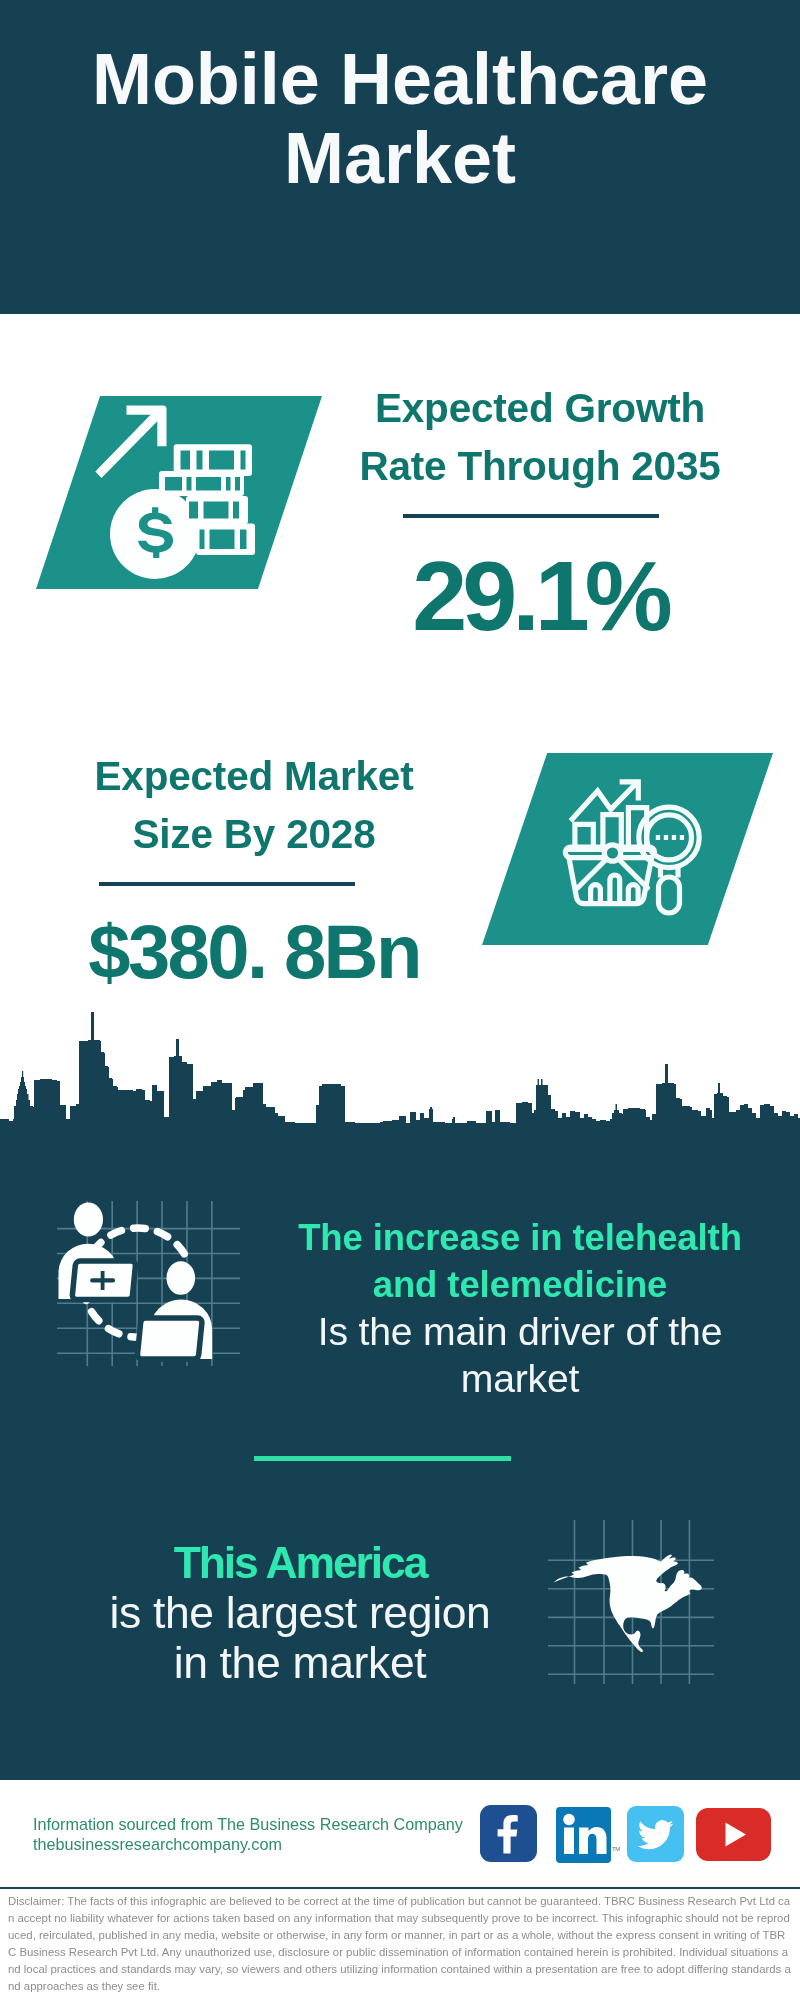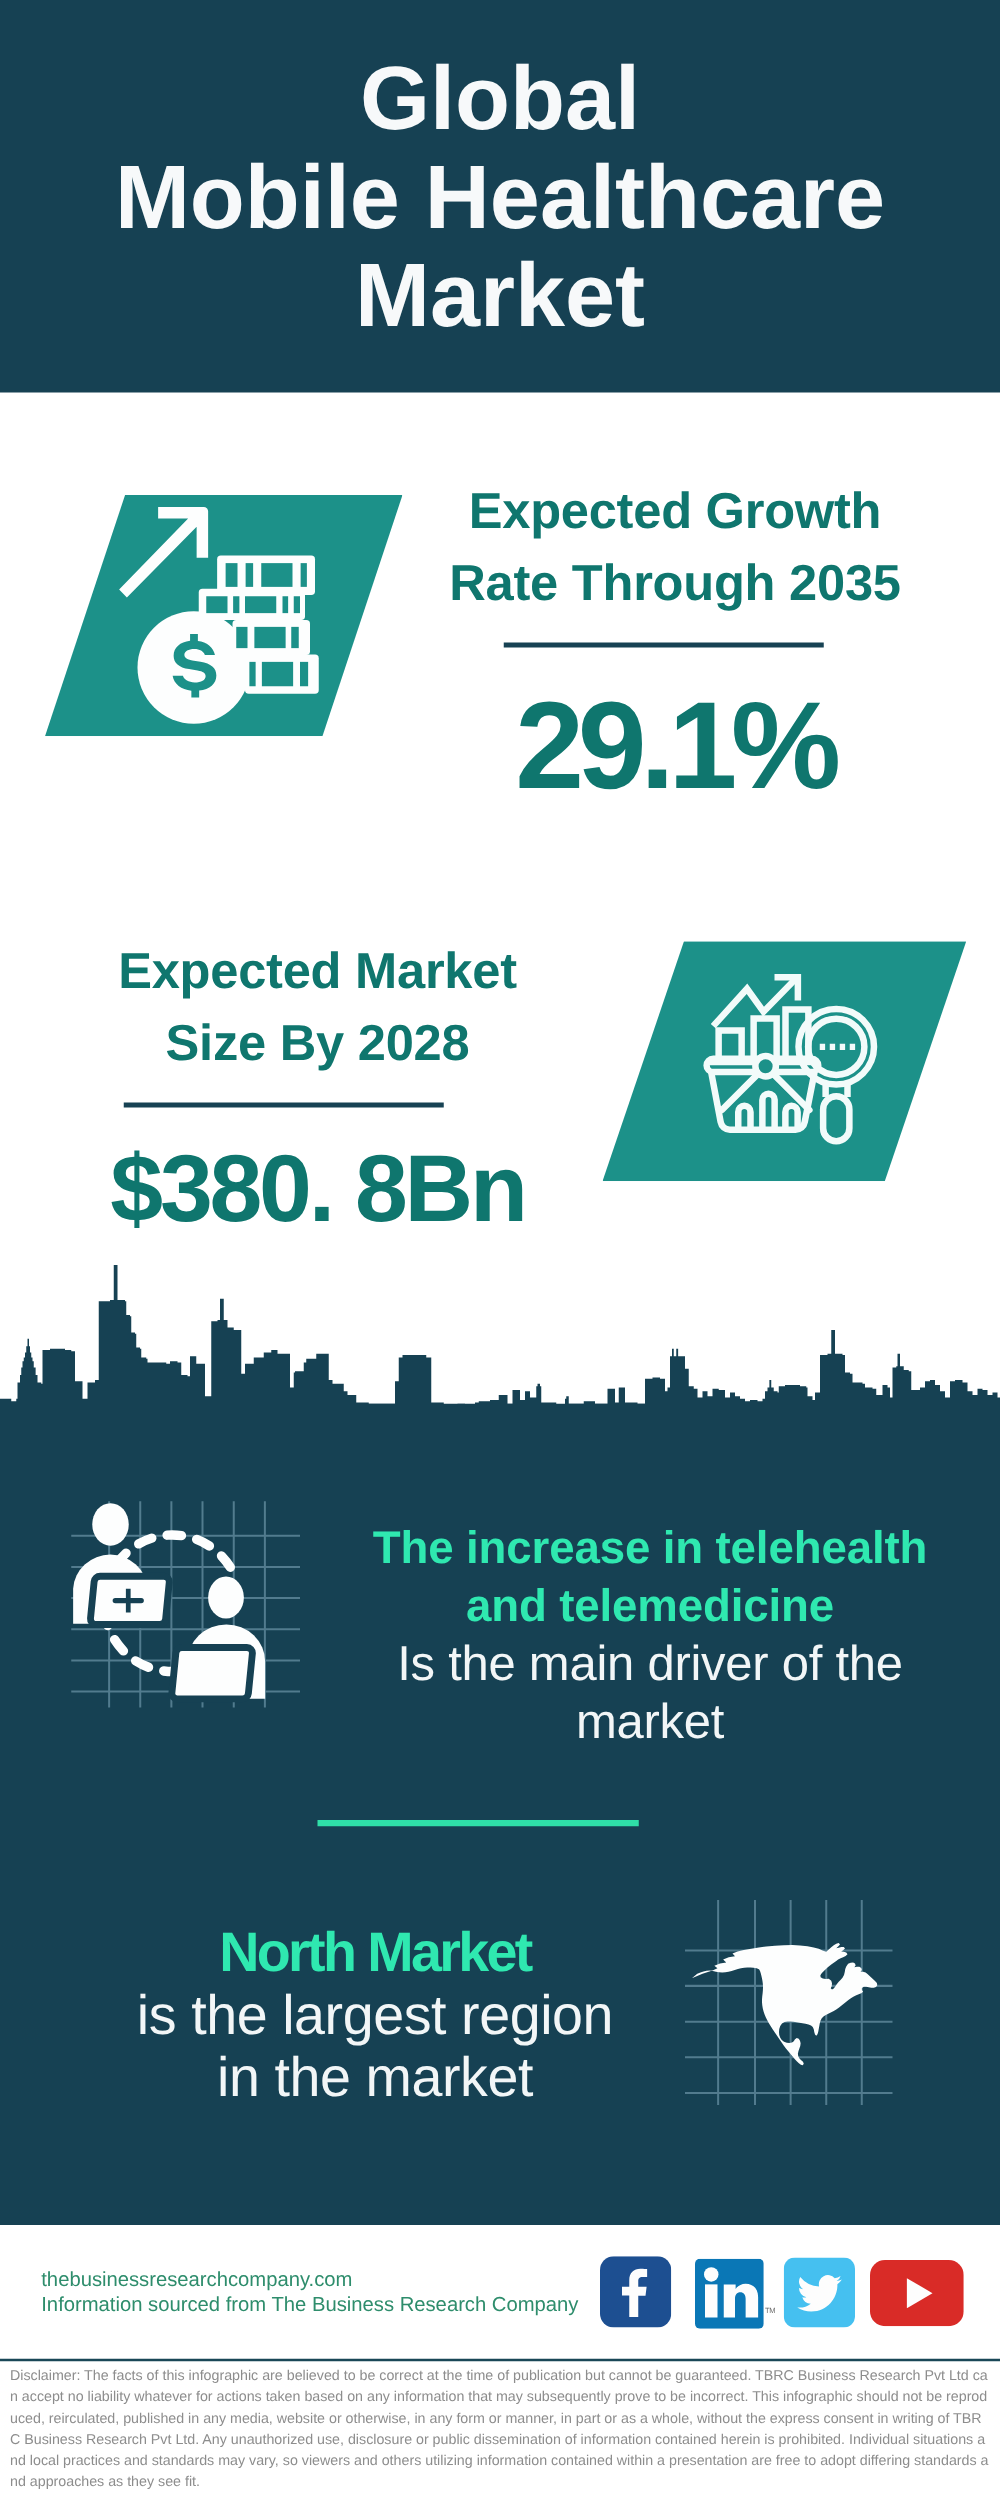--- a/index.html
+++ b/index.html
@@ -45,21 +45,20 @@
   .disc { position:absolute; color:#8d8d8d; font-size:11.4px; line-height:17px;
       text-align:left; word-break:break-all; }
 </style>
 </head>
 <body>
 
 <div class="page">
 
   <div class="hdr">
     <div class="hdr-title">
-      <div>Global</div>
       <div>Mobile Healthcare</div>
       <div>Market</div>
     </div>
   </div>
 
   <div class="plg" style="left:36px; top:396px; width:286px; height:193px;">
     <svg viewBox="90 396 175 195" width="175" height="195" style="left:54px; top:0px;">
       <g fill="#fdfefe">
 
         <path d="M126.5 405.5 H163 a3.5 3.5 0 0 1 3.5 3.5 v37.2 h-9.2 V421.3 L101.5 478 l-6.2 -6.4 L150.5 414.7 H126.5 Z"></path>
@@ -186,36 +185,36 @@
       <path stroke="#164153" stroke-width="5.5" d="M145.5 1318 h52 a4.4 4.4 0 0 1 4.4 4.8 l-3.2 32 a4.8 4.8 0 0 1 -4.8 4.3 h-52 a4.4 4.4 0 0 1 -4.4 -4.8 l3.2 -32 a4.8 4.8 0 0 1 4.8 -4.3 Z"></path>
     </g>
     <g fill="#164153">
       <path d="M100.7 1271 h3.8 v7.3 h8.5 a2 2 0 0 1 0 4.2 h-8.5 v7.5 h-3.8 v-7.5 h-8.5 a2 2 0 0 1 0 -4.2 h8.5 Z"></path>
     </g>
   </svg>
 
   <div class="mint-rule" style="left:254px; top:1456px; width:257px;"></div>
 
   <div class="blk-txt na-txt" style="left:60px; top:1538px; width:480px;">
-    <b class="mint">North Market</b><br>
+    <b class="mint">This America</b><br>
     <span class="white">is the largest region</span><br>
     <span class="white">in the market</span>
   </div>
 
   <svg style="position:absolute; left:546px; top:1518px;" width="170" height="168" viewBox="546 1518 170 168">
     <g stroke="#5d8799" stroke-width="1.6" fill="none" opacity="0.85">
       <path d="M574.5 1520 V1684 M604 1520 V1684 M632.5 1520 V1684 M661 1520 V1684 M689.4 1520 V1684"></path>
       <path d="M548 1560.3 H714 M548 1588.7 H714 M548 1617.4 H714 M548 1645.8 H714 M548 1674.3 H714"></path>
     </g>
     <path fill="#fdfefe" d="M553.5 1582.5L562.0 1579.0L570.0 1576.3L574.0 1574.5L571.5 1572.5L576.0 1570.8L581.0 1570.0L578.5 1567.6L583.0 1565.8L588.0 1565.0L586.0 1562.8L590.0 1561.2L595.0 1560.0L601.0 1558.9L607.0 1558.0L613.0 1557.2L620.0 1556.5L627.0 1556.1L634.0 1556.0L640.0 1556.3L646.0 1557.0L651.0 1557.9L655.0 1559.0L658.0 1560.4L661.0 1561.4L663.0 1559.6L665.0 1557.8L667.0 1556.2L669.0 1555.0L671.0 1554.4L672.0 1555.6L670.5 1557.2L669.0 1558.6L671.0 1558.2L673.0 1557.6L675.0 1557.6L676.0 1558.8L674.5 1560.2L673.0 1561.2L675.0 1561.4L677.0 1562.0L678.0 1563.4L676.5 1564.8L674.5 1565.8L672.5 1566.6L670.5 1567.6L669.0 1568.8L665.0 1571.5L662.0 1574.0L659.5 1576.3L657.5 1578.3L656.3 1580.2L656.5 1581.8L658.2 1582.8L660.5 1583.2L663.0 1583.0L665.0 1584.5L665.6 1586.6L665.4 1588.8L664.6 1590.6L665.6 1591.6L667.0 1590.8L668.2 1589.2L669.4 1587.4L670.8 1585.6L672.4 1584.0L674.0 1582.2L675.2 1580.0L675.8 1577.6L676.2 1575.2L677.0 1573.2L678.5 1571.0L680.5 1570.2L682.5 1570.0L684.0 1570.8L684.5 1572.4L683.5 1573.8L685.5 1573.4L687.5 1573.4L689.0 1574.4L689.5 1576.0L688.5 1577.4L690.5 1577.4L692.5 1578.0L694.0 1579.2L695.5 1580.6L697.0 1582.0L698.5 1583.4L700.0 1584.8L701.5 1586.4L701.8 1588.2L700.8 1589.6L699.0 1590.2L697.0 1590.2L695.0 1589.8L693.0 1589.4L691.0 1589.4L689.5 1590.4L689.5 1592.0L690.5 1593.4L689.0 1594.6L687.0 1595.4L685.0 1596.2L683.0 1597.2L681.0 1598.4L679.0 1599.8L677.0 1601.4L675.0 1603.0L673.0 1604.6L671.0 1606.2L669.0 1607.6L667.0 1608.8L665.0 1609.8L663.0 1610.8L661.0 1611.8L659.0 1613.0L657.4 1614.6L656.4 1616.6L655.8 1618.8L655.4 1621.0L655.0 1623.2L654.6 1625.4L654.0 1627.4L653.0 1628.6L652.0 1627.6L651.4 1625.6L651.0 1623.4L650.2 1621.6L648.8 1620.4L646.8 1619.6L644.4 1619.0L642.0 1618.6L639.6 1618.2L637.2 1617.8L634.8 1617.4L632.4 1617.2L630.0 1617.2L627.6 1617.6L625.6 1618.8L624.2 1620.8L623.4 1623.2L623.2 1625.6L623.4 1628.0L624.2 1630.2L625.4 1632.0L627.2 1633.4L629.4 1634.2L631.6 1634.4L633.6 1634.0L635.0 1633.0L636.0 1631.4L637.4 1630.4L639.0 1631.0L640.0 1632.6L640.5 1634.6L640.2 1636.8L639.5 1638.8L638.8 1640.8L638.3 1643.0L638.6 1645.0L639.6 1646.8L641.0 1648.2L642.4 1649.4L643.0 1651.0L642.2 1652.2L640.7 1651.8L639.1 1650.6L637.6 1649.2L636.1 1647.6L634.6 1645.8L633.1 1644.0L631.6 1642.2L630.1 1640.4L628.6 1638.6L627.1 1636.6L625.6 1634.4L624.1 1632.2L622.6 1630.0L621.1 1627.8L619.6 1625.6L618.1 1623.4L616.6 1621.0L615.1 1618.6L613.8 1616.2L612.6 1613.8L611.6 1611.4L610.8 1609.0L610.2 1606.6L609.8 1604.2L609.6 1601.8L609.6 1599.4L609.8 1597.0L610.1 1594.6L610.3 1592.2L610.4 1589.8L610.3 1587.4L610.0 1585.0L609.6 1582.8L609.1 1580.6L608.6 1578.6L608.0 1576.8L607.2 1575.4L605.3 1574.6L602.8 1574.2L600.3 1574.0L597.8 1574.0L595.3 1574.2L592.8 1574.6L590.3 1575.2L587.8 1576.0L585.3 1576.8L582.8 1577.4L580.3 1577.8L577.8 1578.0L575.3 1577.8L572.8 1577.4L570.3 1576.8L567.8 1576.4L565.3 1576.6L562.8 1577.2L560.3 1578.0L557.8 1579.0Z"></path>
   </svg>
 
   <div class="src" style="left:33px; top:1814px; width:460px;">
+    <div>Information sourced from The Business Research Company</div>
     <div>thebusinessresearchcompany.com</div>
-    <div>Information sourced from The Business Research Company</div>
   </div>
 
   <div class="soc" style="left:480px; top:1805px;">
     <svg width="57" height="57" viewBox="0 0 57 57" style="position:absolute; left:0; top:0;">
       <rect x="0" y="0" width="57" height="57" rx="11" fill="#1d4f91"></rect>
       <path fill="#fdfdfd" d="M30.6 48.5 V31.5 h5.8 l0.9 -7.1 h-6.7 v-4.5 c0 -2 0.6 -3.4 3.5 -3.4 h3.6 v-6.3 c-0.6 -0.1 -2.8 -0.3 -5.4 -0.3 c-5.3 0 -8.9 3.2 -8.9 9.2 v5.2 h-5.8 v7.1 h5.8 V48.5 Z"></path>
     </svg>
     <svg width="55" height="56" viewBox="0 0 55 56" style="position:absolute; left:76px; top:2px;">
       <rect x="0" y="0" width="55" height="56" rx="4" fill="#0a77b6"></rect>
       <g fill="#fdfdfd">

